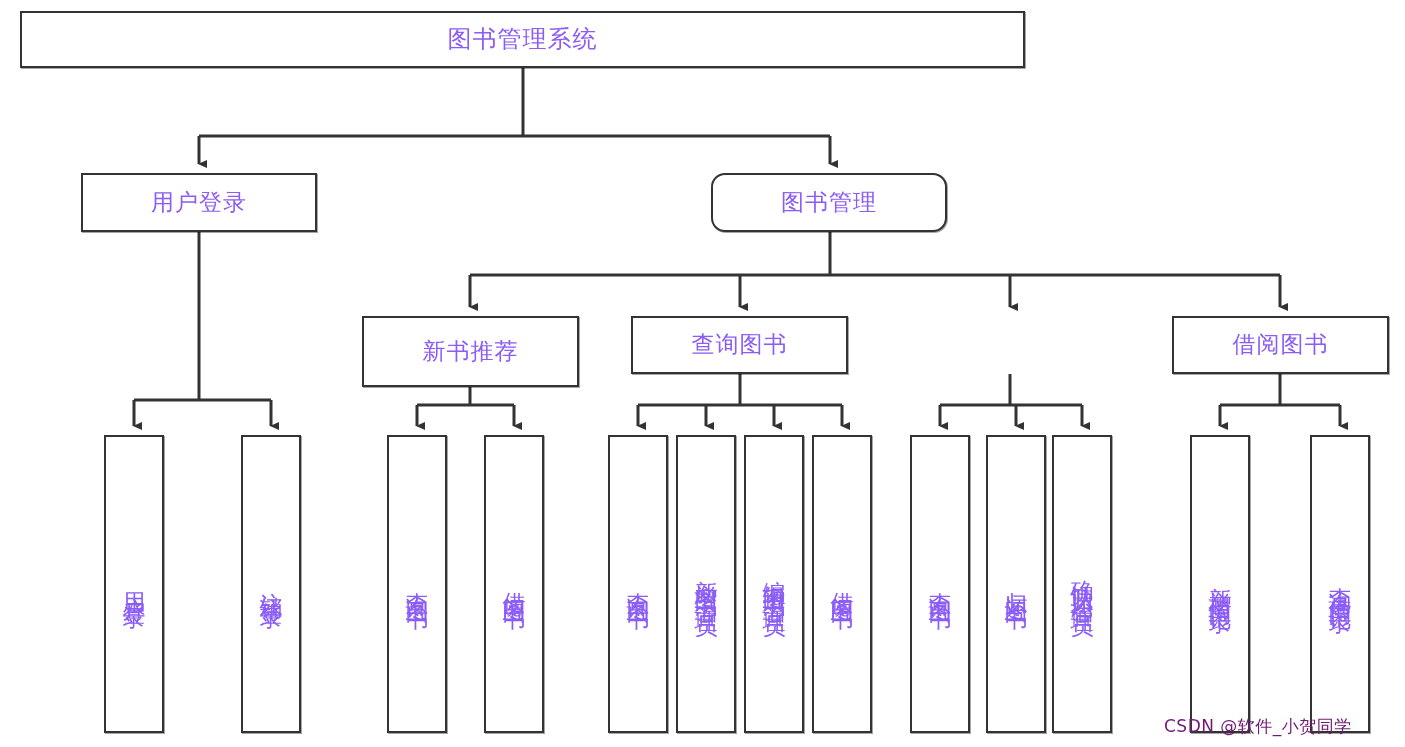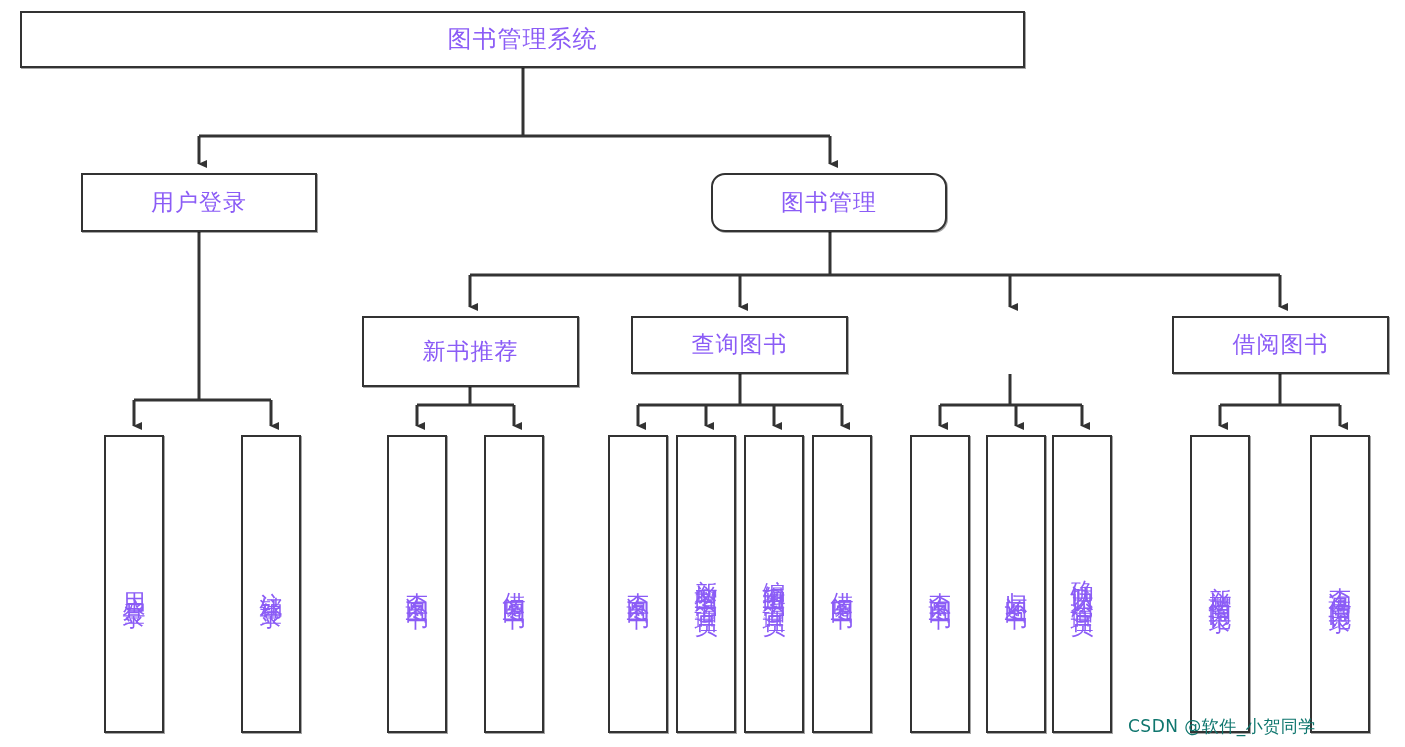--- a/index.html
+++ b/index.html
@@ -175,15 +175,15 @@
   <div class="node node-v" style="left: 1052px; top: 435px; width: 60px; height: 298px; border-color: rgb(51, 51, 51); background: rgb(255, 255, 255);">
     <span class="vtext">确认归还（管理员）</span>
   </div>
   <div class="node node-v" style="left: 1190px; top: 435px; width: 60px; height: 298px; border-color: rgb(51, 51, 51); background: rgb(255, 255, 255);">
     <span class="vtext">新增借阅记录</span>
   </div>
   <div class="node node-v" style="left: 1310px; top: 435px; width: 60px; height: 298px; border-color: rgb(51, 51, 51); background: rgb(255, 255, 255);">
     <span class="vtext">查询借阅记录</span>
   </div>
 
-  <div class="watermark" style="left: 1128px; top: 715px; color: #0f766e;">CSDN @软件_小贺同学</div>
+  <div class="watermark" style="left: 1164px; top: 715px; color: #701a75;">CSDN @软件_小贺同学</div>
 
 </div>
 
 </body></html>

